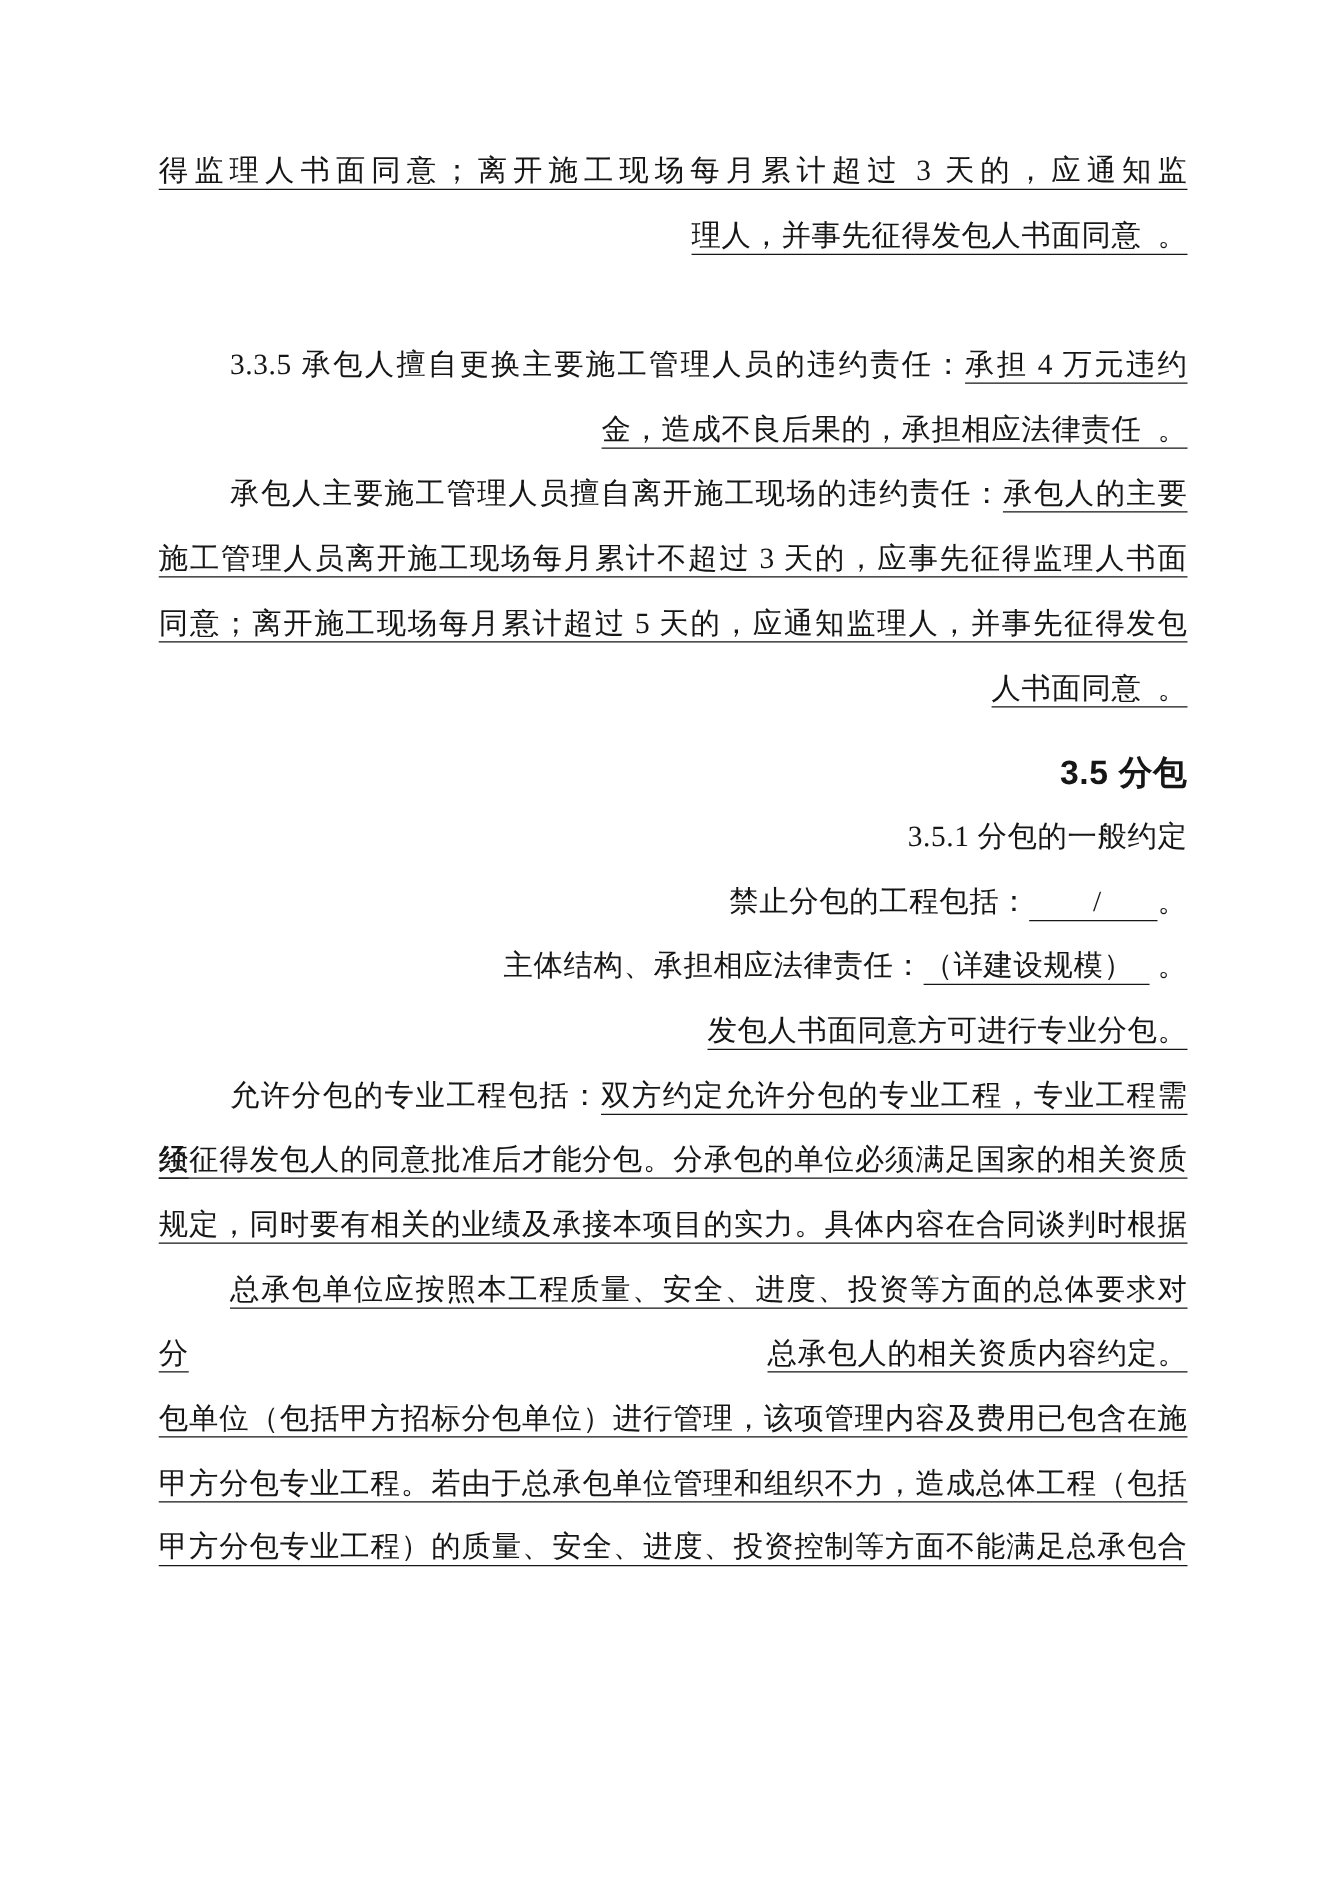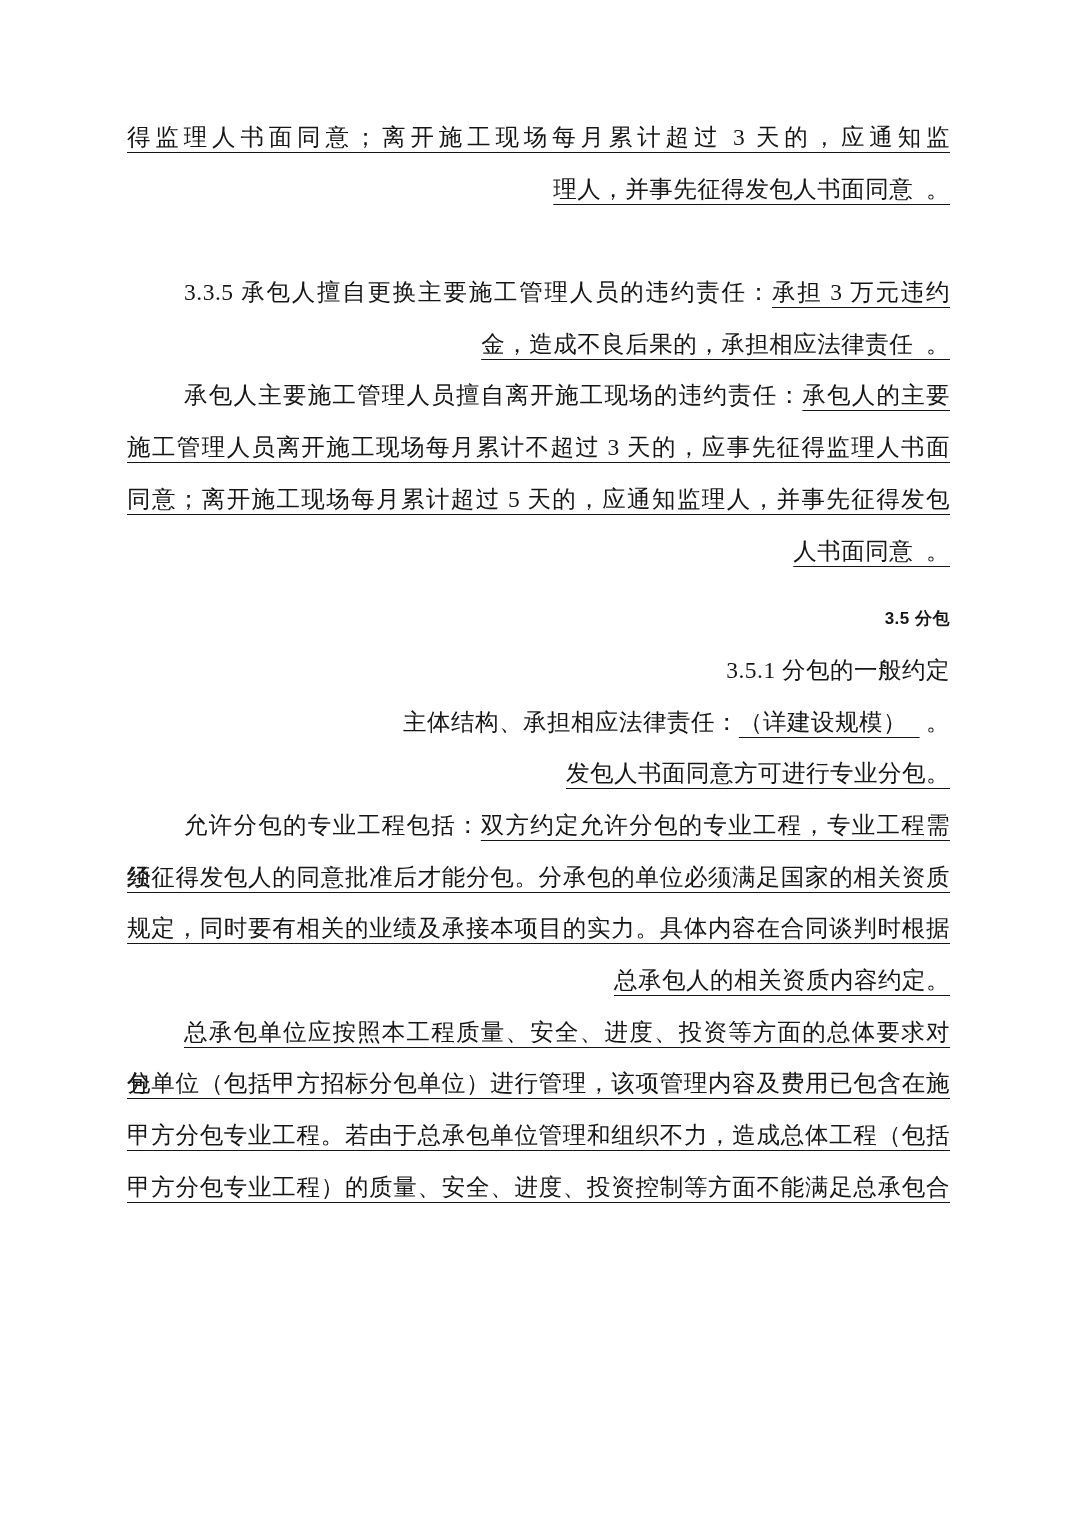--- a/index.html
+++ b/index.html
@@ -45,52 +45,53 @@
     text-align: justify;
     text-align-last: justify;
     text-justify: inter-character;
   }
   .line.i1 { text-indent: 35px; }
   .line.i2 { text-indent: 50px; }
   .line.i3 { text-indent: 57px; }
   .line.heading {
     font-family: "Liberation Sans", "DejaVu Sans", sans-serif;
     font-weight: 700;
-    font-size: 17px;
+    font-size: 27px;
     text-indent: 40px;
     margin-top: 16px;
   }
   .u {
     text-decoration: underline;
     text-underline-offset: 7px;
     text-decoration-thickness: 1.2px;
     text-decoration-color: #161616;
   }
   .p { text-decoration: none; }
 </style>
 </head>
 <body>
 
 <div class="page">
   <div class="content" id="doc-content">
       <div class="line j"><span class="u">得监理人书面同意；离开施工现场每月累计超过 3 天的，应通知监</span></div>
       <div class="line"><span class="u">理人，并事先征得发包人书面同意&nbsp;&nbsp;。</span></div>
       <div class="line blank"></div>
-      <div class="line j i3"><span class="p">3.3.5 承包人擅自更换主要施工管理人员的违约责任：</span><span class="u">承担 3 万元违约</span></div>
+      <div class="line j i3"><span class="p">3.3.5 承包人擅自更换主要施工管理人员的违约责任：</span><span class="u">承担 4 万元违约</span></div>
       <div class="line"><span class="u">金，造成不良后果的，承担相应法律责任&nbsp;&nbsp;。</span></div>
       <div class="line j i3"><span class="p">承包人主要施工管理人员擅自离开施工现场的违约责任：</span><span class="u">承包人的主要</span></div>
       <div class="line j"><span class="u">施工管理人员离开施工现场每月累计不超过 3 天的，应事先征得监理人书面</span></div>
       <div class="line j"><span class="u">同意；离开施工现场每月累计超过 5 天的，应通知监理人，并事先征得发包</span></div>
       <div class="line"><span class="u">人书面同意&nbsp;&nbsp;。</span></div>
       <div class="line heading"><span class="p">3.5 分包</span></div>
       <div class="line i2"><span class="p">3.5.1 分包的一般约定</span></div>
+      <div class="line i2"><span class="p">禁止分包的工程包括：</span><span class="u">&nbsp;&nbsp;&nbsp;&nbsp;&nbsp;&nbsp;&nbsp;&nbsp;/&nbsp;&nbsp;&nbsp;&nbsp;&nbsp;&nbsp;&nbsp;</span><span class="p">。</span></div>
       <div class="line i2"><span class="p">主体结构、承担相应法律责任：</span><span class="u">（详建设规模）&nbsp;&nbsp;</span><span class="p">&nbsp;。</span></div>
       <div class="line"><span class="u">发包人书面同意方可进行专业分包。</span></div>
       <div class="line j i3"><span class="p">允许分包的专业工程包括：</span><span class="u">双方约定允许分包的专业工程，专业工程需经</span></div>
       <div class="line j"><span class="u">须征得发包人的同意批准后才能分包。分承包的单位必须满足国家的相关资质</span></div>
       <div class="line j"><span class="u">规定，同时要有相关的业绩及承接本项目的实力。具体内容在合同谈判时根据</span></div>
+      <div class="line j i3"><span class="u">总承包单位应按照本工程质量、安全、进度、投资等方面的总体要求对分</span></div>
       <div class="line"><span class="u">总承包人的相关资质内容约定。</span></div>
-      <div class="line j i3"><span class="u">总承包单位应按照本工程质量、安全、进度、投资等方面的总体要求对分</span></div>
       <div class="line j"><span class="u">包单位（包括甲方招标分包单位）进行管理，该项管理内容及费用已包含在施</span></div>
       <div class="line j"><span class="u">甲方分包专业工程。若由于总承包单位管理和组织不力，造成总体工程（包括</span></div>
       <div class="line j"><span class="u">甲方分包专业工程）的质量、安全、进度、投资控制等方面不能满足总承包合</span></div>
     </div>
 </div>
 
 </body></html>

